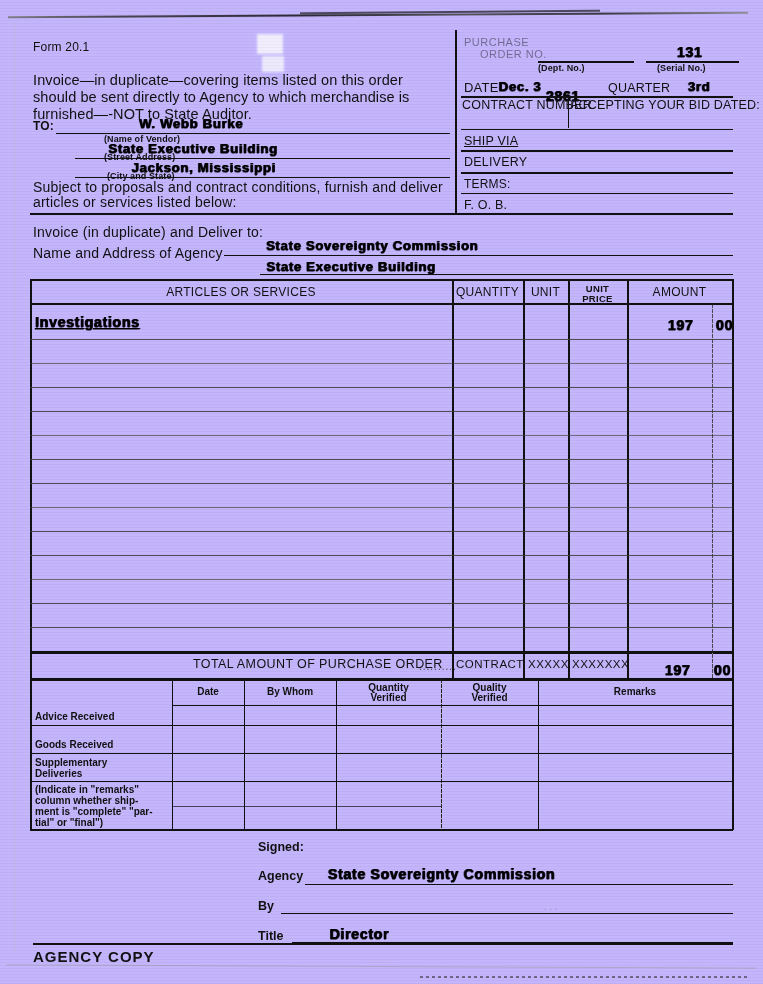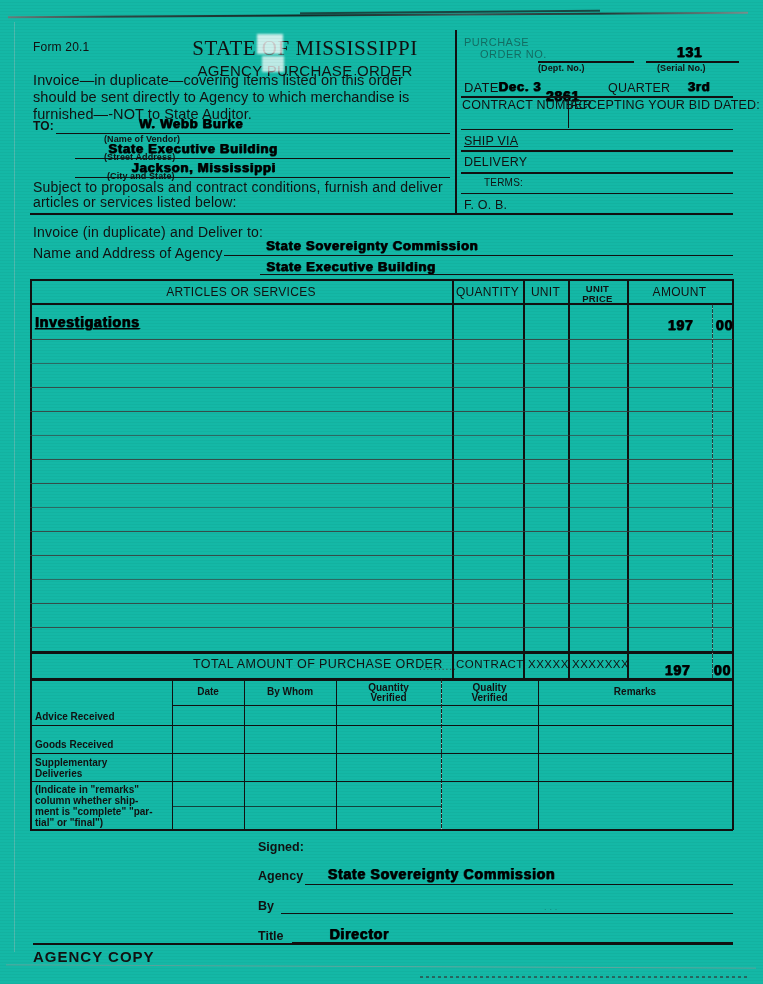--- a/index.html
+++ b/index.html
@@ -2,21 +2,21 @@
 <html><head>
 <meta charset="utf-8">
 <style>
   html,body{margin:0;padding:0;background:#ffffff;}
   body{
     width:763px;height:984px;position:relative;overflow:hidden;
     font-family:"Liberation Sans", sans-serif;color:#111;
     -webkit-font-smoothing:none;
   }
   
-  #page{position:absolute;inset:0;background:#14b8a6;}
+  #page{position:absolute;inset:0;background:#c4b5fd;}
   .scanedge{position:absolute;background:#2a2a2a;opacity:.85;}
   .scan-top{left:8px;top:14px;width:740px;height:2px;
      background:linear-gradient(90deg,#777 0%,#333 14%,#111 40%,#444 62%,#222 80%,#888 100%);
      transform:rotate(-0.35deg);filter:blur(.3px);}
   .scan-top2{left:300px;top:11px;width:300px;height:2px;background:#1a1a1a;
      transform:rotate(-0.5deg);filter:blur(.6px);opacity:.7;}
   .scan-bottom{left:6px;top:966px;width:750px;height:1px;background:#999;
      transform:rotate(0.25deg);filter:blur(.5px);opacity:.55;}
   .scan-bottom-dash{left:420px;top:976px;width:330px;height:2px;
      background:repeating-linear-gradient(90deg,#333 0 3px,transparent 3px 6px);
@@ -77,24 +77,20 @@
 <div id="page">
 
   <div class="scanedge scan-top"></div>
   <div class="scanedge scan-top2"></div>
   <div class="scanedge scan-bottom"></div>
   <div class="scanedge scan-bottom-dash"></div>
   <div class="scanedge scan-left"></div>
 
   <div class="lbl" style="left:33px;top:40px;font-size:12px;">Form 20.1</div>
 
-  <div id="title">
-    <div class="t1 serif">STATE OF MISSISSIPPI</div>
-    <div class="t2">AGENCY PURCHASE ORDER</div>
-  </div>
   <div class="maskA"></div>
   <div class="maskB"></div>
 
   <div id="intro">Invoice—in duplicate—covering items listed on this order should be sent directly to Agency to which merchandise is furnished—-NOT to State Auditor.</div>
 
   <div class="vrule med" style="left:455px;top:30px;height:183px;"></div>
 
   <div class="lbl sm fade" style="left:464px;top:36px;letter-spacing:.5px;">PURCHASE</div>
   <div class="lbl sm fade" style="left:464px;top:48px;letter-spacing:.5px;margin-left:16px;">ORDER NO.</div>
 
@@ -119,21 +115,21 @@
   <div class="rule thin" style="left:461px;top:129px;width:272px;"></div>
 
   <div class="lbl" style="left:464px;top:134px;font-size:12.5px;text-decoration:underline;">SHIP VIA</div>
   <div class="lbl" style="left:540px;top:134px;font-size:12px;"></div>
   <div class="rule med" style="left:461px;top:150px;width:272px;"></div>
 
   <div class="lbl" style="left:464px;top:155px;font-size:12.5px;">DELIVERY</div>
   <div class="lbl" style="left:540px;top:155px;font-size:12px;"></div>
   <div class="rule med" style="left:461px;top:172px;width:272px;"></div>
 
-  <div class="lbl" style="left:484px;top:177px;font-size:10px;">TERMS:</div>
+  <div class="lbl" style="left:464px;top:177px;font-size:12px;">TERMS:</div>
   <div class="lbl" style="left:540px;top:177px;font-size:12px;"></div>
   <div class="rule thin" style="left:461px;top:193px;width:272px;"></div>
 
   <div class="lbl" style="left:464px;top:198px;font-size:12.5px;text-align:right;">F. O. B.</div>
   <div class="lbl" style="left:540px;top:198px;font-size:12px;"></div>
   <div class="rule med" style="left:30px;top:213px;width:703px;"></div>
 
   <div class="lbl" style="left:33px;top:119px;font-size:12px;font-weight:bold;">TO:</div>
   <div class="tw" style="left:140px;top:116px;">W. Webb Burke</div>
   <div class="rule thin" style="left:56px;top:133px;width:394px;"></div>

